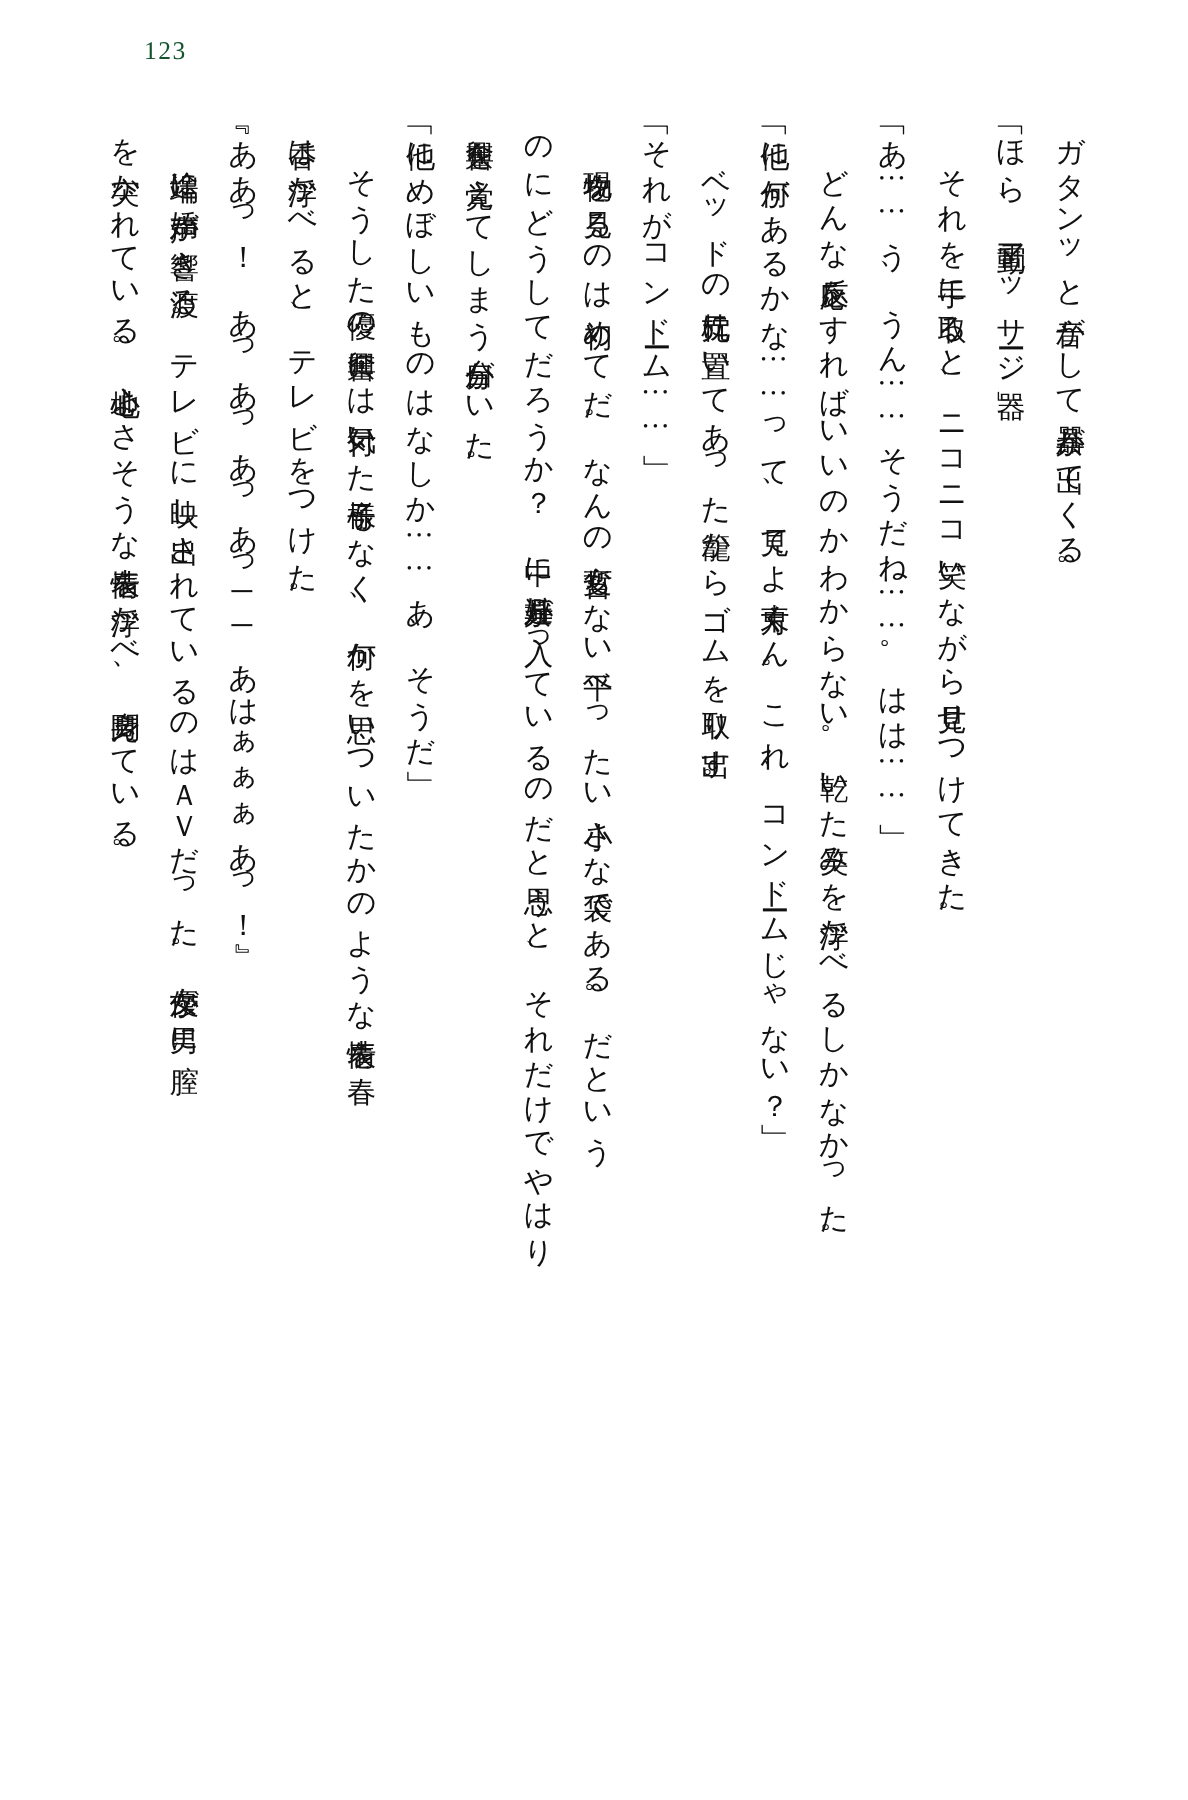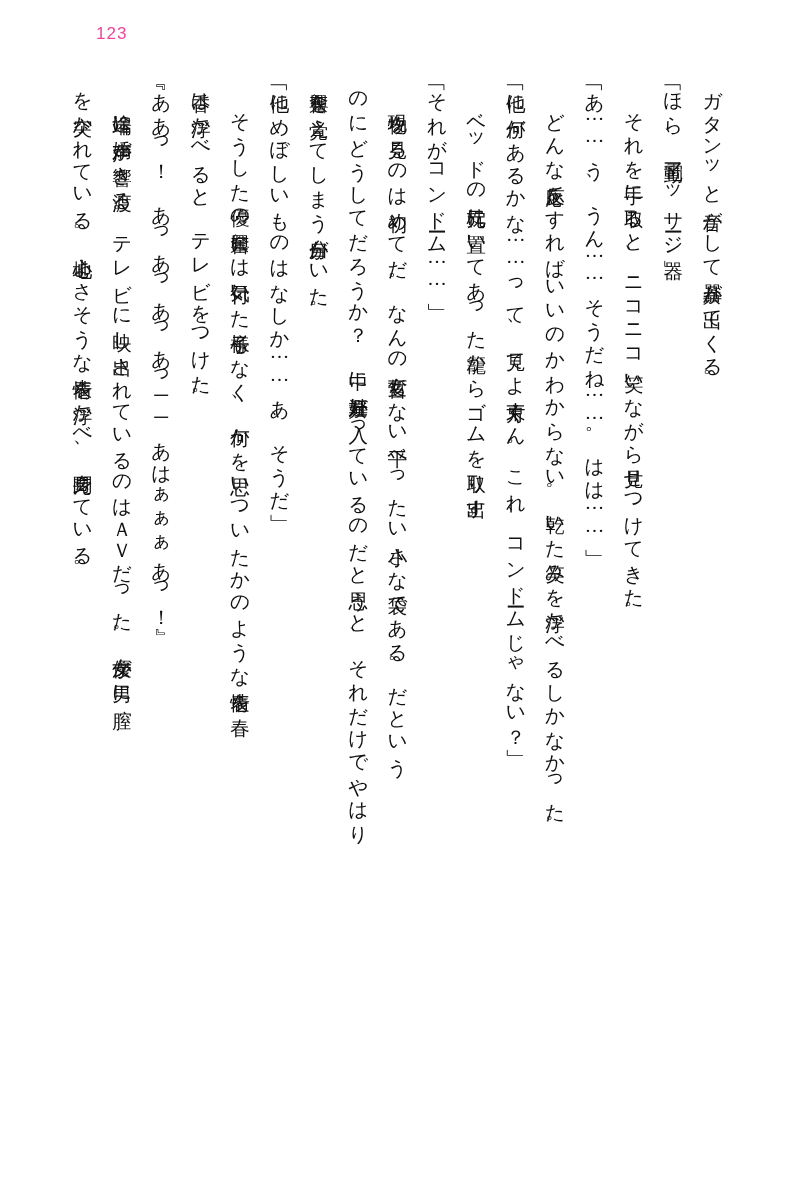--- a/index.html
+++ b/index.html
@@ -19,22 +19,22 @@
     width: 792px;
     height: 1200px;
     background: #ffffff;
   }
   #page-number {
     position: absolute;
     top: 24px;
     left: 96px;
     font-size: 17px;
     letter-spacing: 1px;
-    color: #ec4899;
-    font-family: Liberation Sans, sans-serif;
+    color: #14532d;
+    font-family: Liberation Serif, serif;
   }
   #text-body {
     position: absolute;
     top: 78px;
     right: 60px;
     bottom: 46px;
     left: 60px;
     writing-mode: vertical-rl;
     text-orientation: upright;
     font-size: 19.5px;

